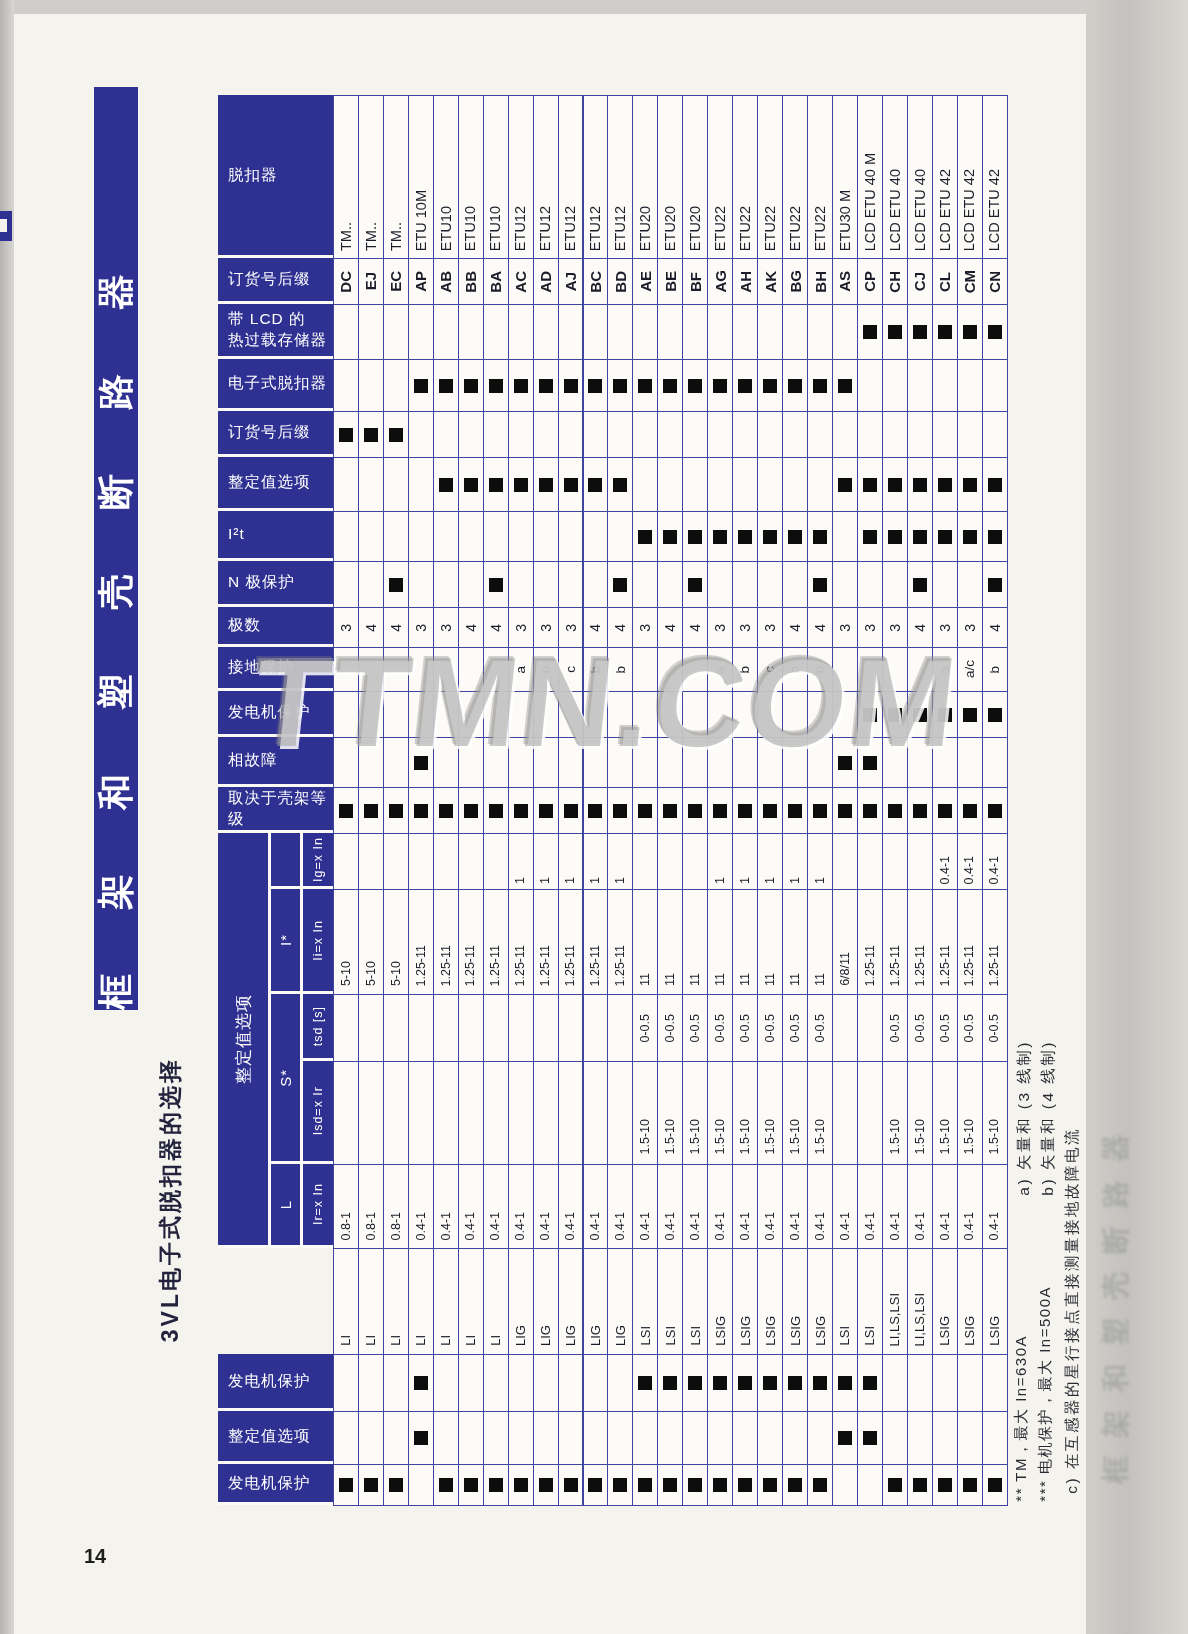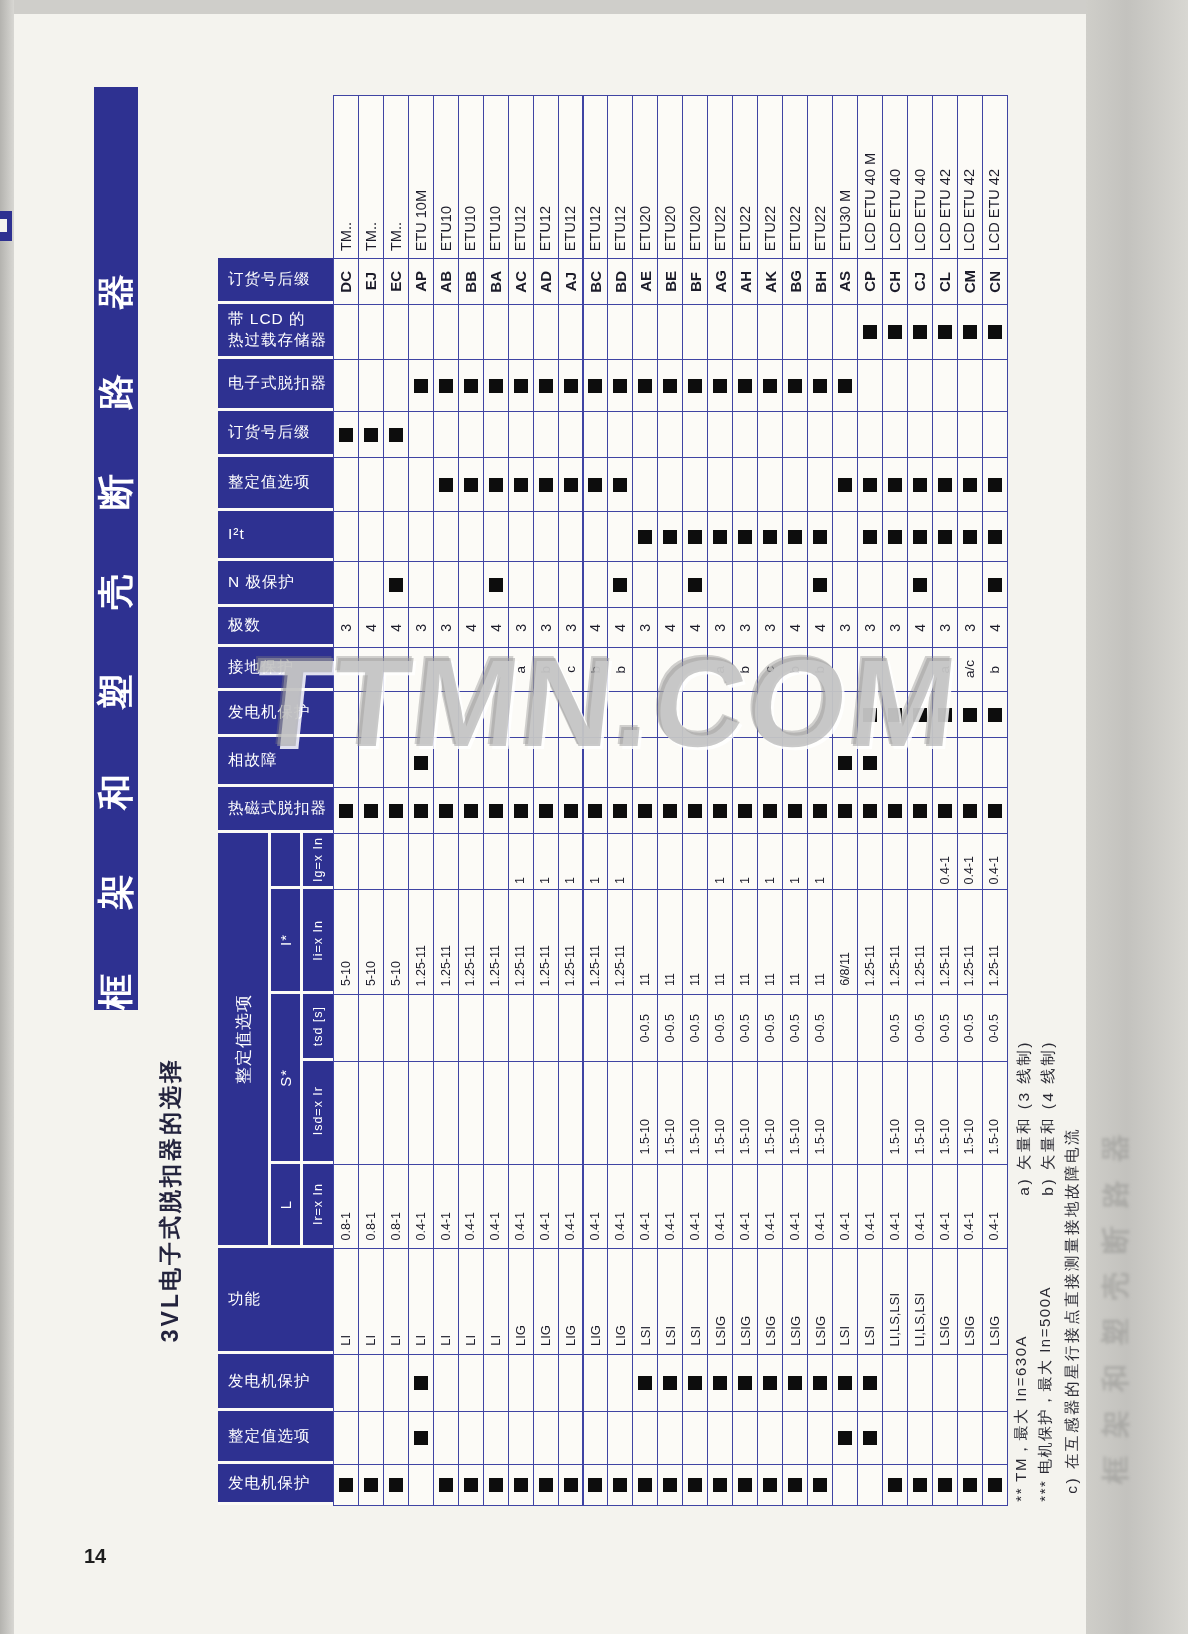--- a/index.html
+++ b/index.html
@@ -96,34 +96,34 @@
   </div>
   <div class="fn" style="left:1032px;top:1210px;width:24px;height:292px;">
     <span class="vtx">*** 电机保护，最大 In=500A</span>
   </div>
 
   <div id="ghost">
     <span class="vtx">框架和塑壳断路器</span>
   </div>
 
   <div id="pagenum">14</div>
+<div class="lab" style="left: 218px; top: 95px; width: 115px; height: 163px;"><span>脱扣器</span></div>
     <div class="lab" style="left: 218px; top: 258px; width: 115px; height: 46px;"><span>订货号后缀</span></div>
     <div class="lab" style="left: 218px; top: 304px; width: 115px; height: 55px;"><span>带 LCD 的
 热过载存储器</span></div>
     <div class="lab" style="left: 218px; top: 359px; width: 115px; height: 52px;"><span>电子式脱扣器</span></div>
     <div class="lab" style="left: 218px; top: 411px; width: 115px; height: 46px;"><span>订货号后缀</span></div>
     <div class="lab" style="left: 218px; top: 457px; width: 115px; height: 54px;"><span>整定值选项</span></div>
     <div class="lab" style="left: 218px; top: 511px; width: 115px; height: 50px;"><span>I²t</span></div>
     <div class="lab" style="left: 218px; top: 561px; width: 115px; height: 46px;"><span>N 极保护</span></div>
     <div class="lab" style="left: 218px; top: 607px; width: 115px; height: 40px;"><span>极数</span></div>
     <div class="lab" style="left: 218px; top: 647px; width: 115px; height: 44px;"><span>接地保护</span></div>
     <div class="lab" style="left: 218px; top: 691px; width: 115px; height: 46px;"><span>发电机保护</span></div>
     <div class="lab" style="left: 218px; top: 737px; width: 115px; height: 50px;"><span>相故障</span></div>
-    <div class="lab" style="left: 218px; top: 787px; width: 115px; height: 46px;"><span>热磁式脱扣器</span></div>
-    <div class="lab" style="left: 218px; top: 1248px; width: 115px; height: 106px;"><span>功能</span></div>
+    <div class="lab" style="left: 218px; top: 787px; width: 115px; height: 46px;"><span>取决于壳架等级</span></div>
     <div class="lab" style="left: 218px; top: 1354px; width: 115px; height: 57px;"><span>发电机保护</span></div>
     <div class="lab" style="left: 218px; top: 1411px; width: 115px; height: 53px;"><span>整定值选项</span></div>
     <div class="lab" style="left: 218px; top: 1464px; width: 115px; height: 41px;"><span>发电机保护</span></div>
     <div class="lab vlab" style="left: 218px; top: 833px; width: 50px; height: 415px;"><span class="vtx" style="font-size: 17px;">整定值选项</span></div>
     <div class="lab vlab sep" style="left: 268px; top: 833px; width: 32px; height: 56px;"></div>
     <div class="lab vlab sep" style="left: 268px; top: 889px; width: 32px; height: 105px;"><span class="vtx" style="font-size: 15px;">I*</span></div>
     <div class="lab vlab sep" style="left: 268px; top: 994px; width: 32px; height: 170px;"><span class="vtx" style="font-size: 15px;">S*</span></div>
     <div class="lab vlab sep" style="left: 268px; top: 1164px; width: 32px; height: 84px;"><span class="vtx" style="font-size: 15px;">L</span></div>
     <div class="lab vlab sep" style="left: 300px; top: 833px; width: 33px; height: 56px;"><span class="vtx" style="font-size: 12.5px;">Ig=x In</span></div>
     <div class="lab vlab sep" style="left: 300px; top: 889px; width: 33px; height: 105px;"><span class="vtx" style="font-size: 12.5px;">Ii=x In</span></div>

